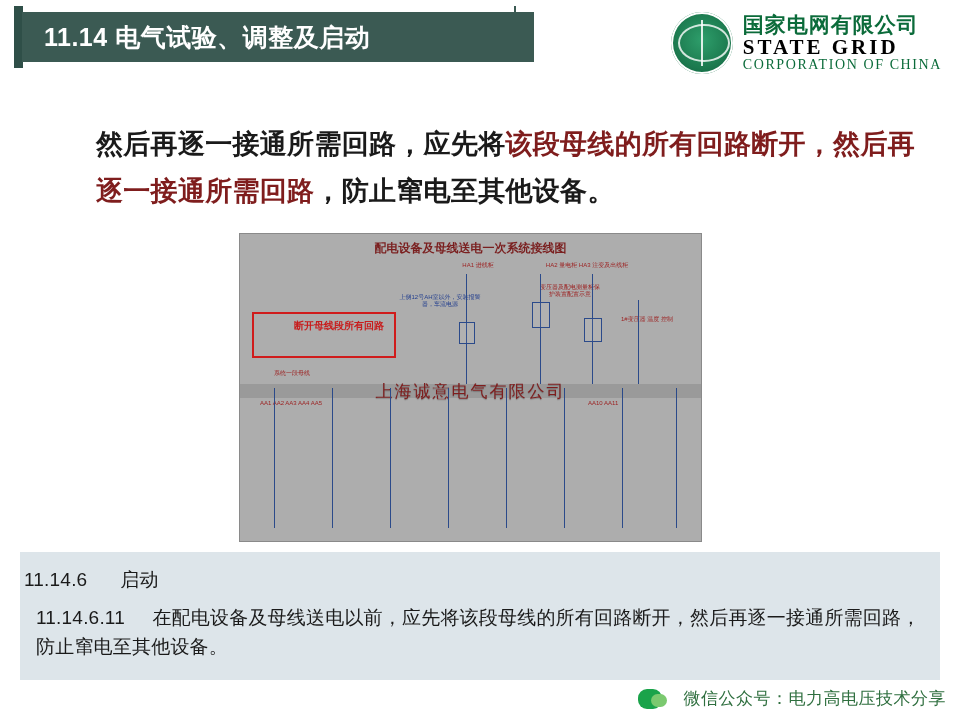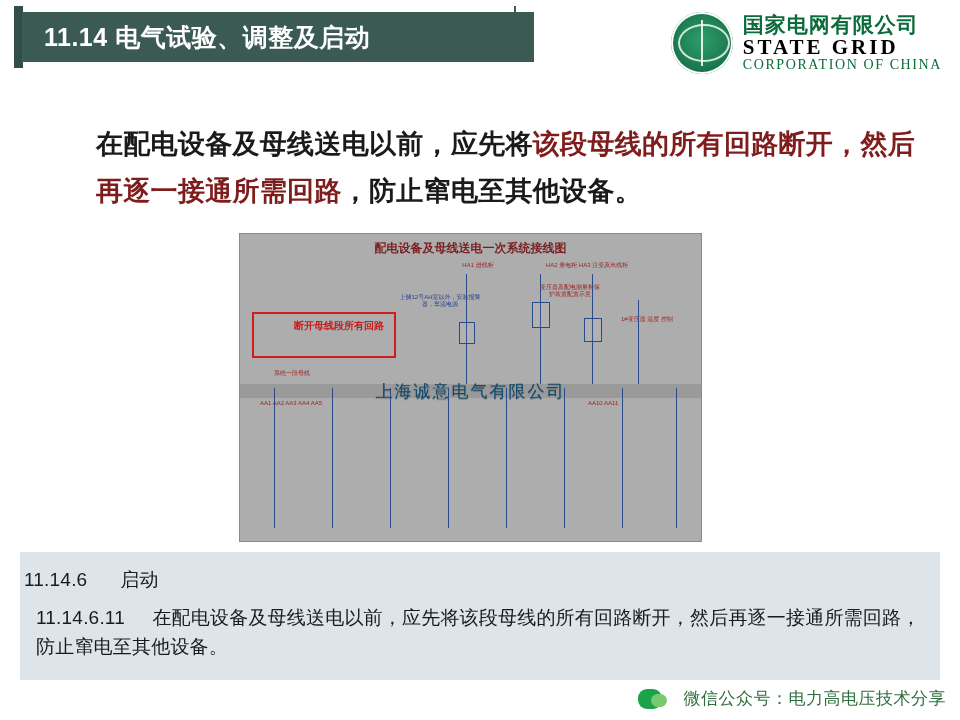--- a/index.html
+++ b/index.html
@@ -173,21 +173,21 @@
     height: 14px;
     background: #9a9a9a;
   }
   .fig-watermark {
     position: absolute;
     left: 0;
     top: 146px;
     width: 100%;
     text-align: center;
     font-size: 17px;
-    color: #0c4a6e;
+    color: #7f1d1d;
     letter-spacing: 2px;
     text-shadow: 0 1px 1px rgba(0,0,0,0.25);
   }
   .fig-redbox {
     position: absolute;
     left: 12px;
     top: 78px;
     width: 140px;
     height: 42px;
     border: 2px solid #d01c1c;
@@ -292,21 +292,21 @@
     <div class="logo-mark"></div>
     <div class="logo-text">
       <span class="logo-cn">国家电网有限公司</span>
       <span class="logo-en1">STATE  GRID</span>
       <span class="logo-en2">CORPORATION OF CHINA</span>
     </div>
   </div>
 </div>
 
 <div class="lead">
-  <span>在配电设备及母线送电以前，应先将</span><span class="hl">该段母线的所有回路</span><span class="hl">断开，然后再逐一接通所需回路</span><span>，防止窜电至其他设备。</span>
+  <span>然后再逐一接通所需回路，应先将</span><span class="hl">该段母线的所有回路</span><span class="hl">断开，然后再逐一接通所需回路</span><span>，防止窜电至其他设备。</span>
 </div>
 
 <div class="figure">
   <div class="fig-inner">
 
     <div class="fig-title">配电设备及母线送电一次系统接线图</div>
 
     <div class="fig-red-s" style="left:208px; top:28px; width:60px;">HA1 进线柜</div>
     <div class="fig-red-s" style="left:282px; top:28px; width:130px;">HA2 量电柜 HA3 注变及出线柜</div>
     <div class="fig-blue-s" style="left:158px; top:60px; width:84px;">上侧12号AH室以外，安装报警器，车流电源</div>

